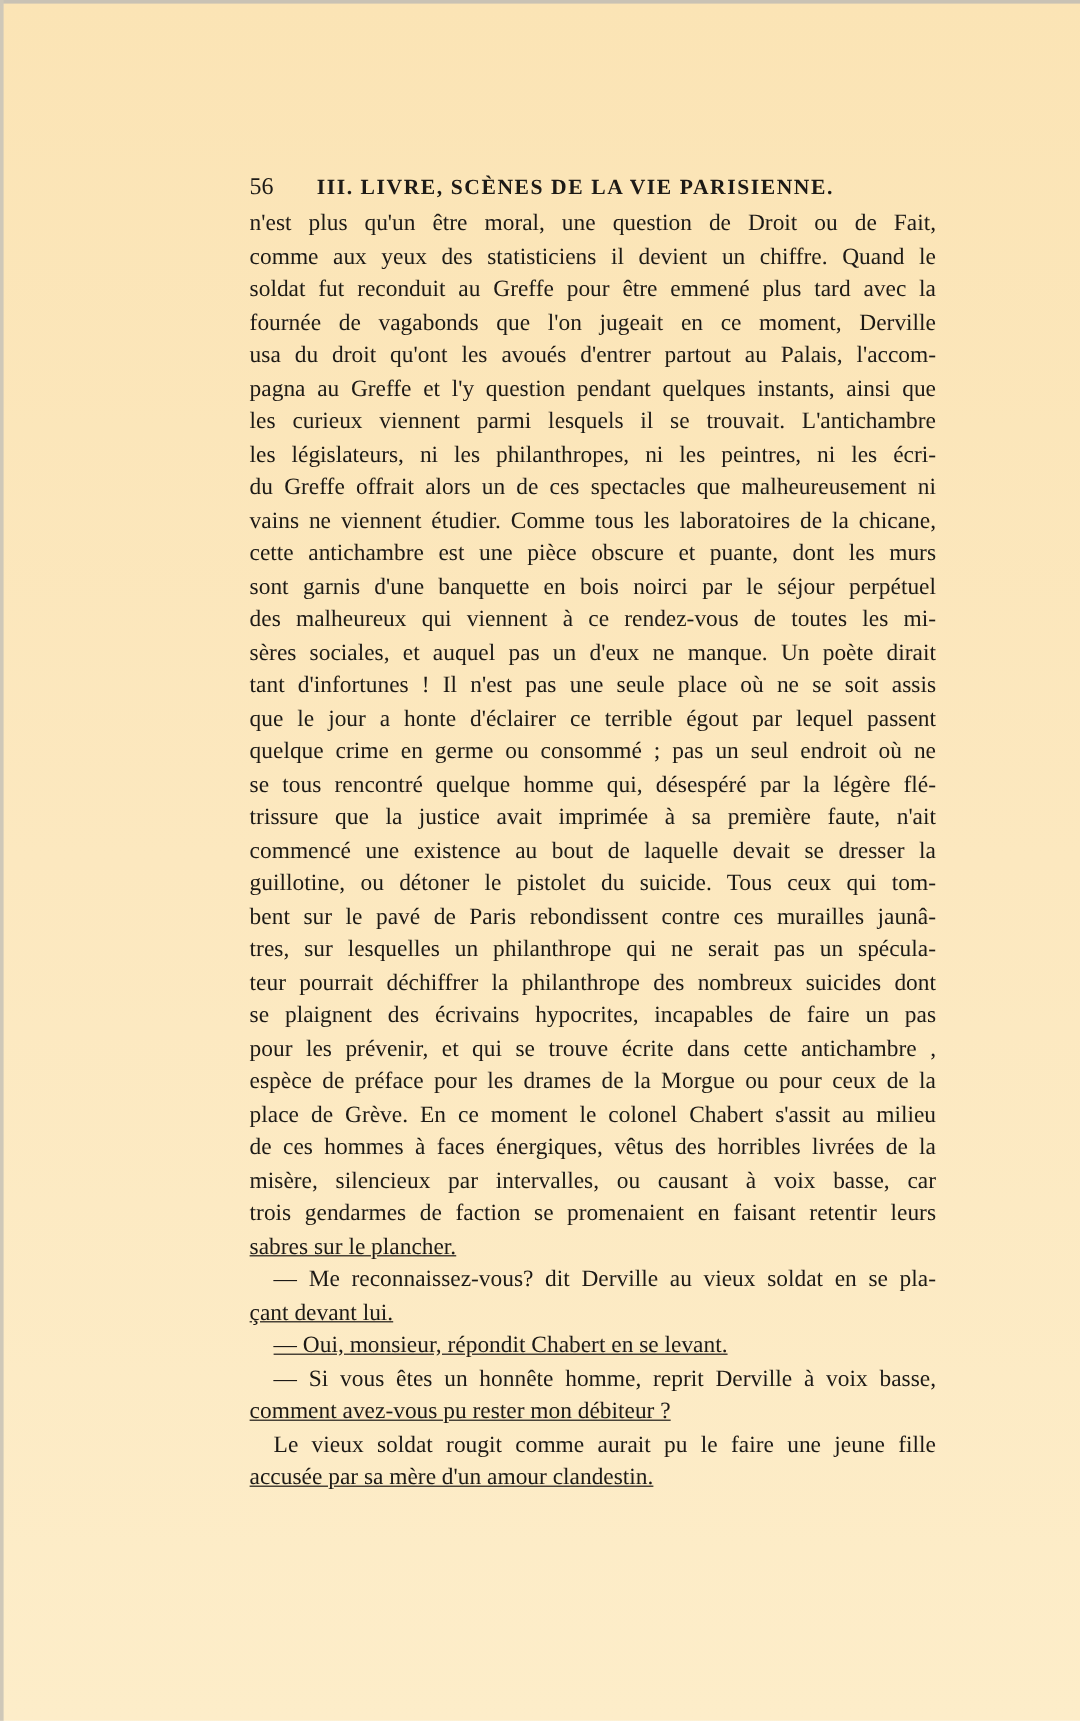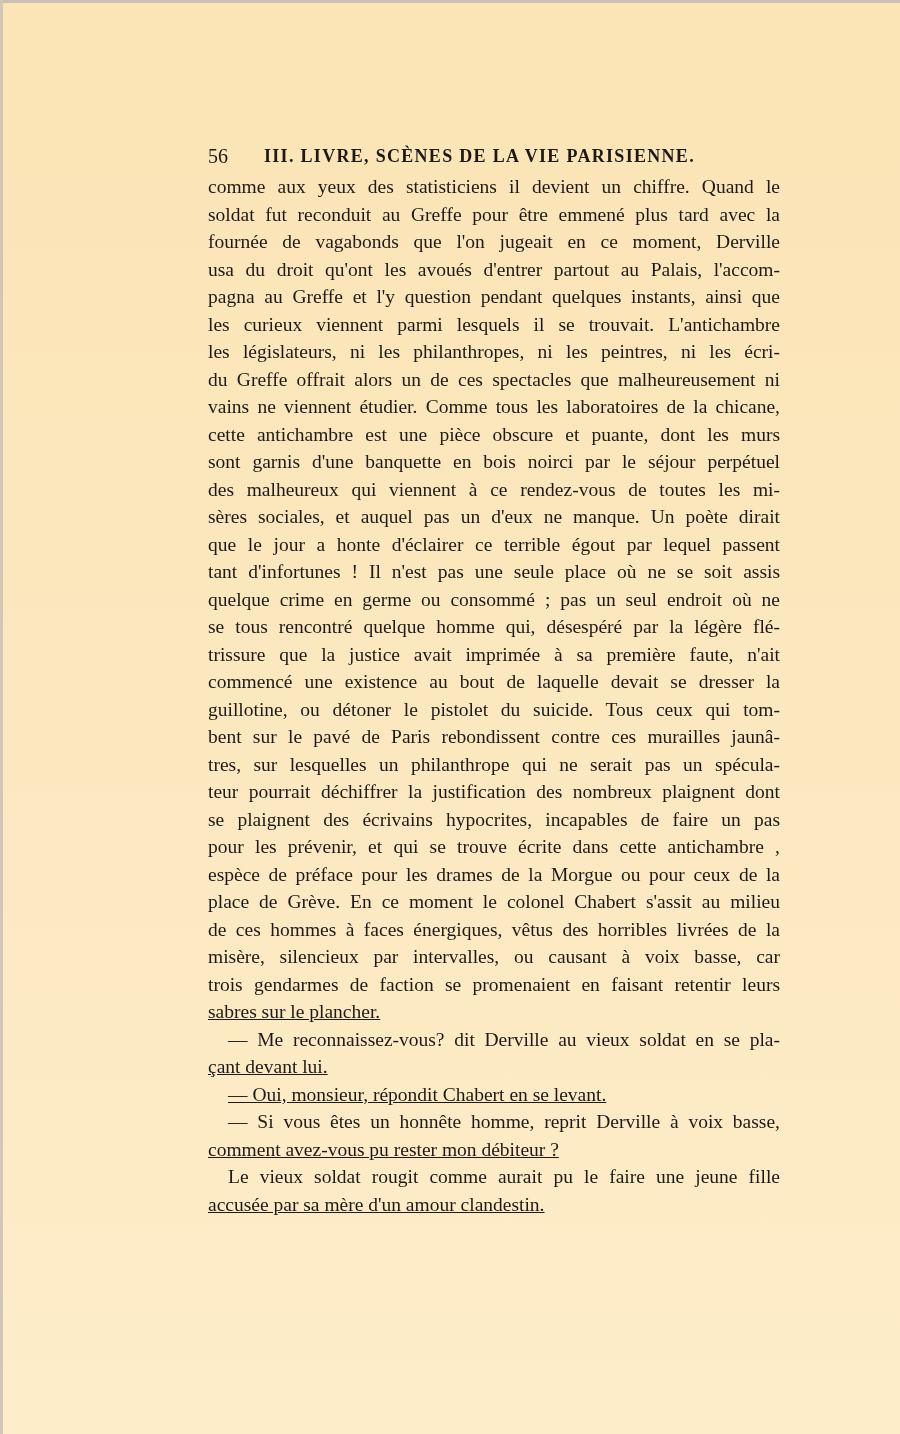--- a/index.html
+++ b/index.html
@@ -36,43 +36,44 @@
 <div class="edge-top"></div>
 <div class="edge-left"></div>
 
 <div class="page">
   <div class="running-head">
     <span class="folio">56</span>
     <span class="rh-title">III. LIVRE, SCÈNES DE LA VIE PARISIENNE.</span>
   </div>
   <div class="body-text" id="body-text">
       <div>
+        <span class="line">n'est plus qu'un être moral, une question de Droit ou de Fait,</span>
         <span class="line">comme aux yeux des statisticiens il devient un chiffre. Quand le</span>
         <span class="line">soldat fut reconduit au Greffe pour être emmené plus tard avec la</span>
         <span class="line">fournée de vagabonds que l'on jugeait en ce moment, Derville</span>
         <span class="line">usa du droit qu'ont les avoués d'entrer partout au Palais, l'accom-</span>
         <span class="line">pagna au Greffe et l'y question pendant quelques instants, ainsi que</span>
         <span class="line">les curieux viennent parmi lesquels il se trouvait. L'antichambre</span>
         <span class="line">les législateurs, ni les philanthropes, ni les peintres, ni les écri-</span>
         <span class="line">du Greffe offrait alors un de ces spectacles que malheureusement ni</span>
         <span class="line">vains ne viennent étudier. Comme tous les laboratoires de la chicane,</span>
         <span class="line">cette antichambre est une pièce obscure et puante, dont les murs</span>
         <span class="line">sont garnis d'une banquette en bois noirci par le séjour perpétuel</span>
         <span class="line">des malheureux qui viennent à ce rendez-vous de toutes les mi-</span>
         <span class="line">sères sociales, et auquel pas un d'eux ne manque. Un poète dirait</span>
+        <span class="line">tant d'infortunes ! Il n'est pas une seule place où ne se soit assis</span>
         <span class="line">que le jour a honte d'éclairer ce terrible égout par lequel passent</span>
-        <span class="line">tant d'infortunes ! Il n'est pas une seule place où ne se soit assis</span>
         <span class="line">quelque crime en germe ou consommé ; pas un seul endroit où ne</span>
         <span class="line">se tous rencontré quelque homme qui, désespéré par la légère flé-</span>
         <span class="line">trissure que la justice avait imprimée à sa première faute, n'ait</span>
         <span class="line">commencé une existence au bout de laquelle devait se dresser la</span>
         <span class="line">guillotine, ou détoner le pistolet du suicide. Tous ceux qui tom-</span>
         <span class="line">bent sur le pavé de Paris rebondissent contre ces murailles jaunâ-</span>
         <span class="line">tres, sur lesquelles un philanthrope qui ne serait pas un spécula-</span>
-        <span class="line">teur pourrait déchiffrer la justification des nombreux plaignent dont</span>
+        <span class="line">teur pourrait déchiffrer la philanthrope des nombreux suicides dont</span>
         <span class="line">se plaignent des écrivains hypocrites, incapables de faire un pas</span>
         <span class="line">pour les prévenir, et qui se trouve écrite dans cette antichambre ,</span>
         <span class="line">espèce de préface pour les drames de la Morgue ou pour ceux de la</span>
         <span class="line">place de Grève. En ce moment le colonel Chabert s'assit au milieu</span>
         <span class="line">de ces hommes à faces énergiques, vêtus des horribles livrées de la</span>
         <span class="line">misère, silencieux par intervalles, ou causant à voix basse, car</span>
         <span class="line">trois gendarmes de faction se promenaient en faisant retentir leurs</span>
         <span class="line last">sabres sur le plancher.</span>
       </div>
       <div>

